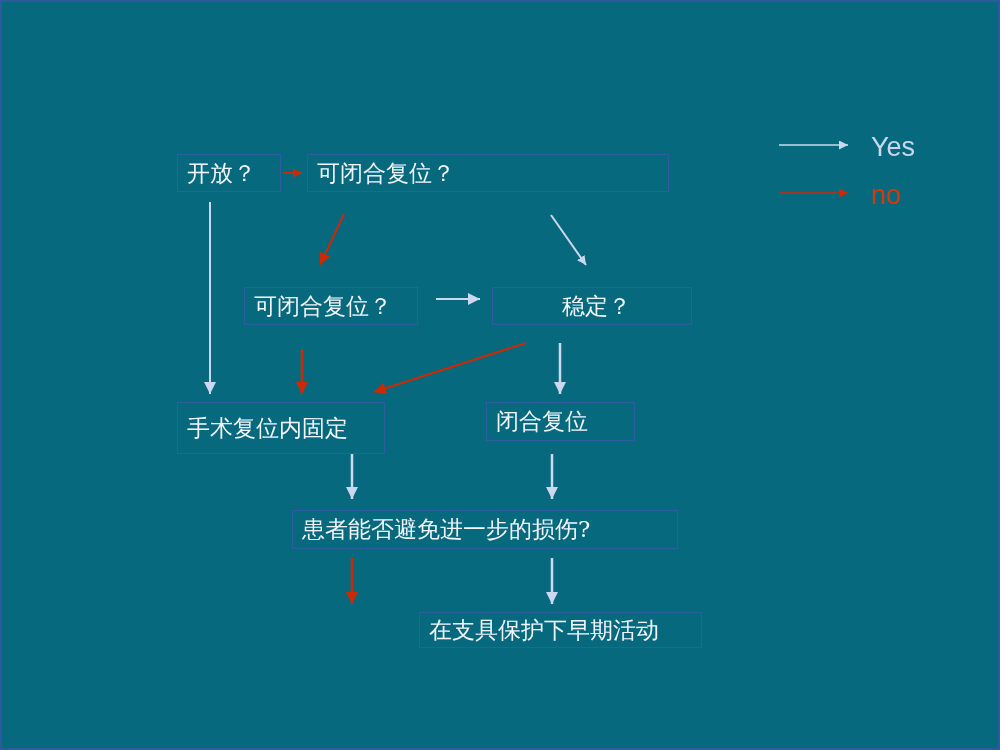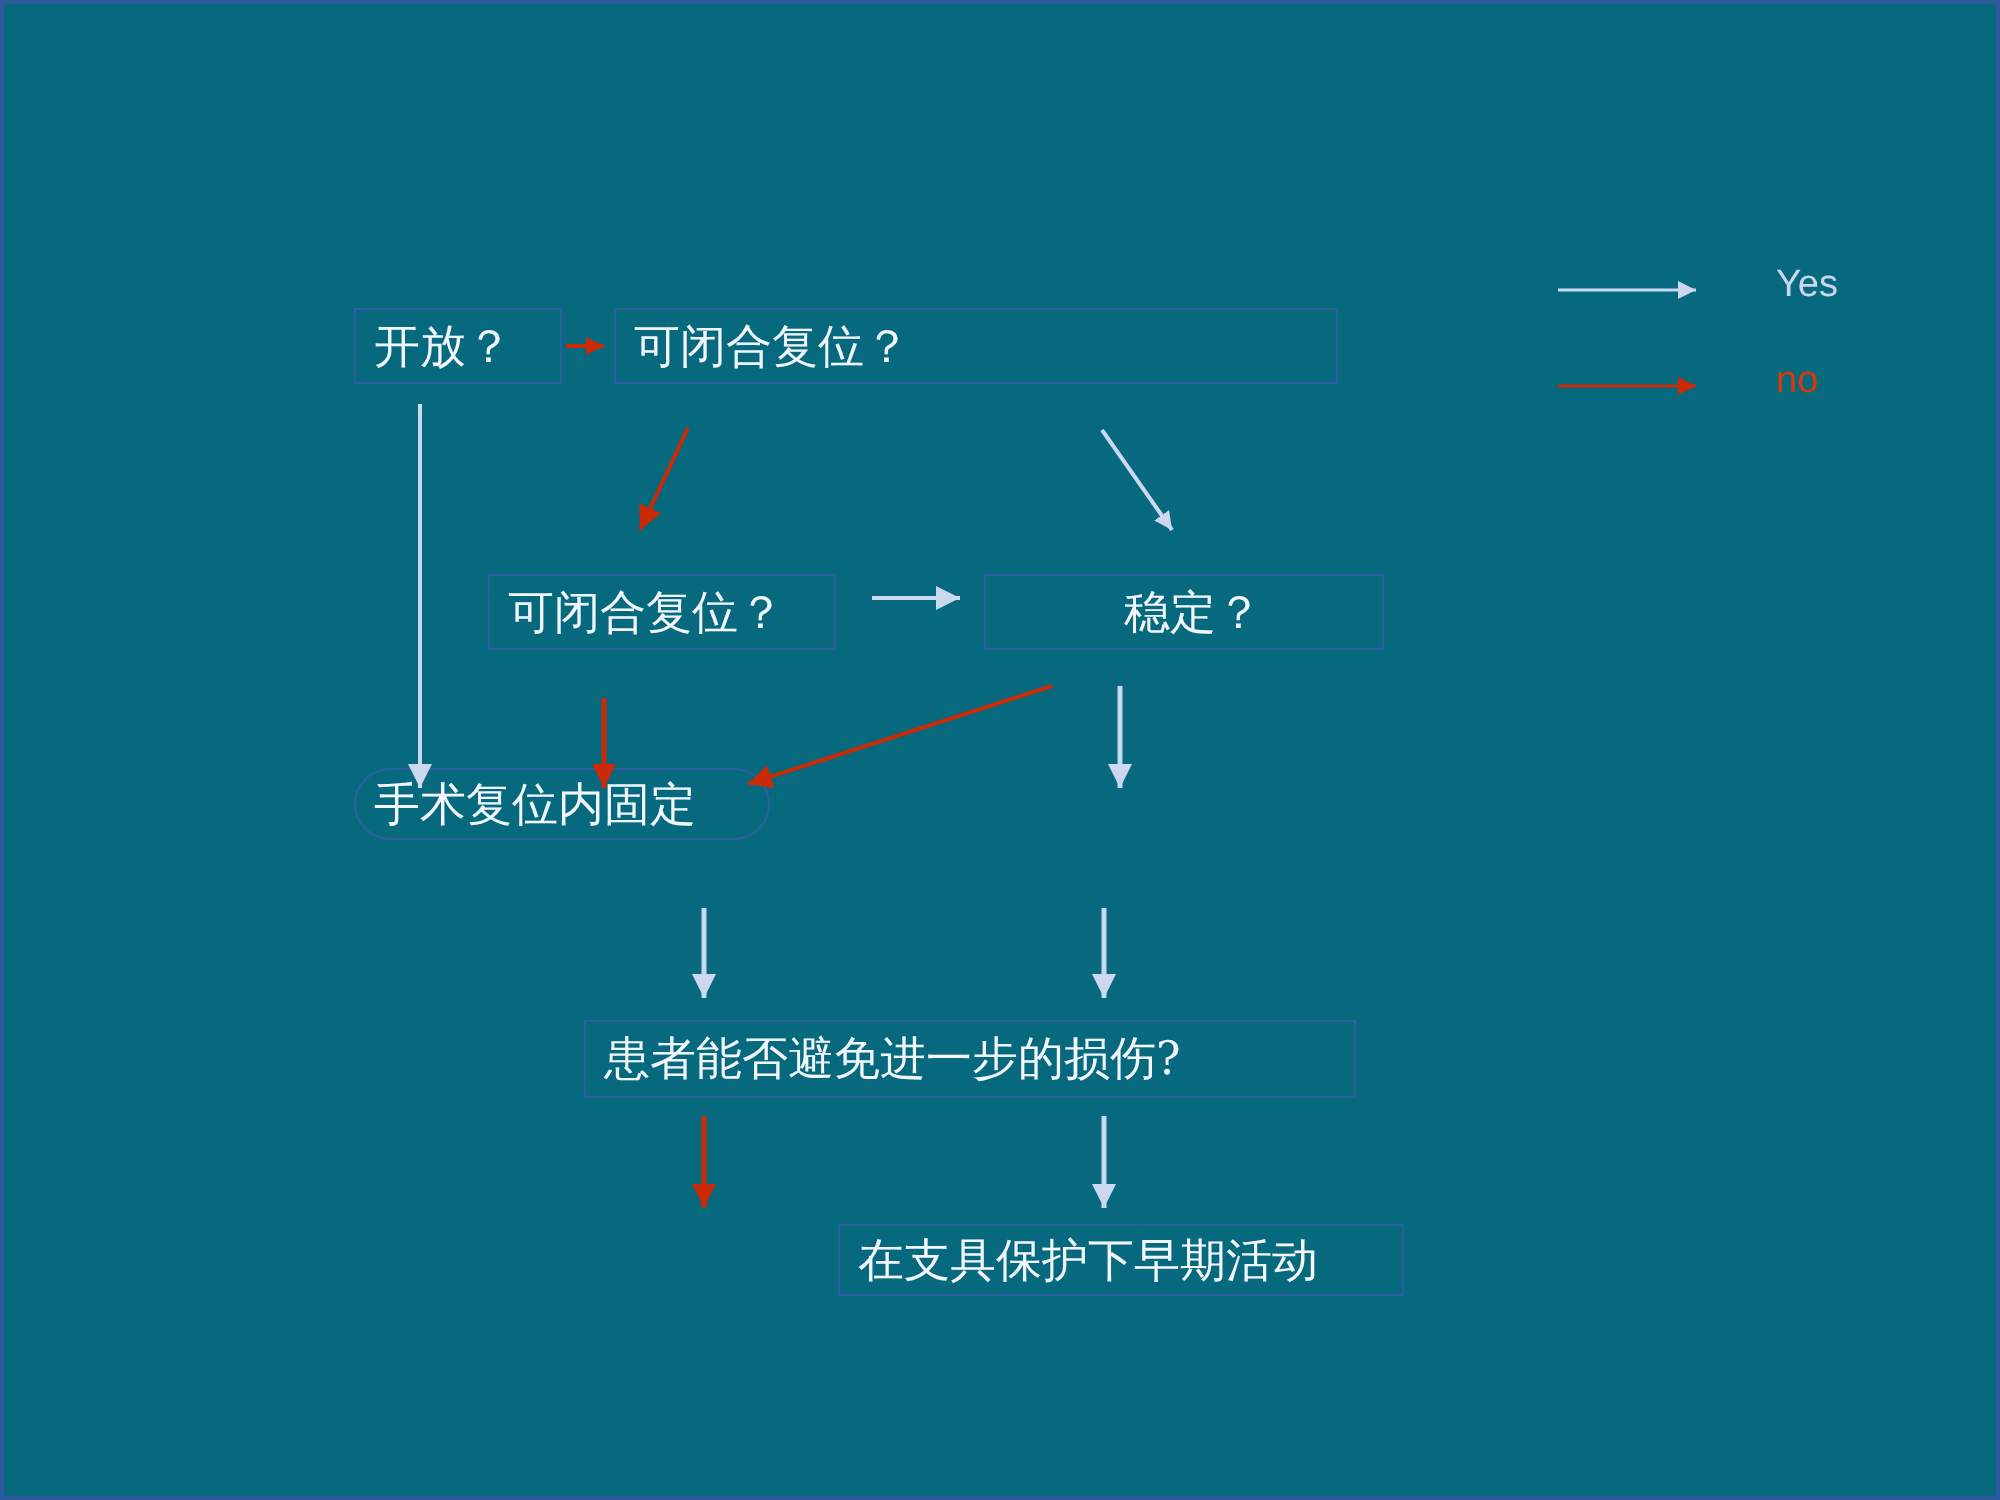--- a/index.html
+++ b/index.html
@@ -25,31 +25,30 @@
     padding-left:9px;
     color:#f2f6ff;
     font-size:23px;
     white-space:nowrap;
   }
   
   .n-open{left:175px;top:152px;width:104px;height:38px;}
   .n-fracture{left:305px;top:152px;width:362px;height:38px;}
   .n-closedq{left:242px;top:285px;width:174px;height:38px;}
   .n-stable{left:490px;top:285px;width:200px;height:38px;justify-content:center;}
-  .n-orif{left:175px;top:382px;width:208px;height:36px;border-radius:18px;}
+  .n-orif{left:175px;top:400px;width:208px;height:52px;}
   .n-closed{left:484px;top:400px;width:149px;height:39px;}
   .n-avoid{left:290px;top:508px;width:386px;height:39px;}
   .n-immob{left:243px;top:610px;width:134px;height:38px;}
   .n-early{left:417px;top:610px;width:283px;height:36px;}
   .arrow-layer{position:absolute;left:0;top:0;width:1000px;height:750px;pointer-events:none;}
   .legend-label{
     position:absolute;
     font-family:"Liberation Sans","DejaVu Sans",sans-serif;
-    font-size:19px;
-    margin-left:17px;
+    font-size:27px;
   }
   .legend-yes{left:869px;top:130px;color:#c9d7ee;}
   .legend-no{left:869px;top:178px;color:#d8380a;}
 </style>
 </head>
 <body>
 
 <div class="slide">
 
 
@@ -60,20 +59,23 @@
     <span>可闭合复位？</span>
   </div>
   <div class="flow-node n-closedq">
     <span>可闭合复位？</span>
   </div>
   <div class="flow-node n-stable">
     <span>稳定？</span>
   </div>
   <div class="flow-node n-orif">
     <span>手术复位内固定</span>
+  </div>
+  <div class="flow-node n-closed">
+    <span>闭合复位</span>
   </div>
   <div class="flow-node n-avoid">
     <span>患者能否避免进一步的损伤?</span>
   </div>
   <div class="flow-node n-early">
     <span>在支具保护下早期活动</span>
   </div>
 
   <div class="legend-label legend-yes">Yes</div>
   <div class="legend-label legend-no">no</div>

